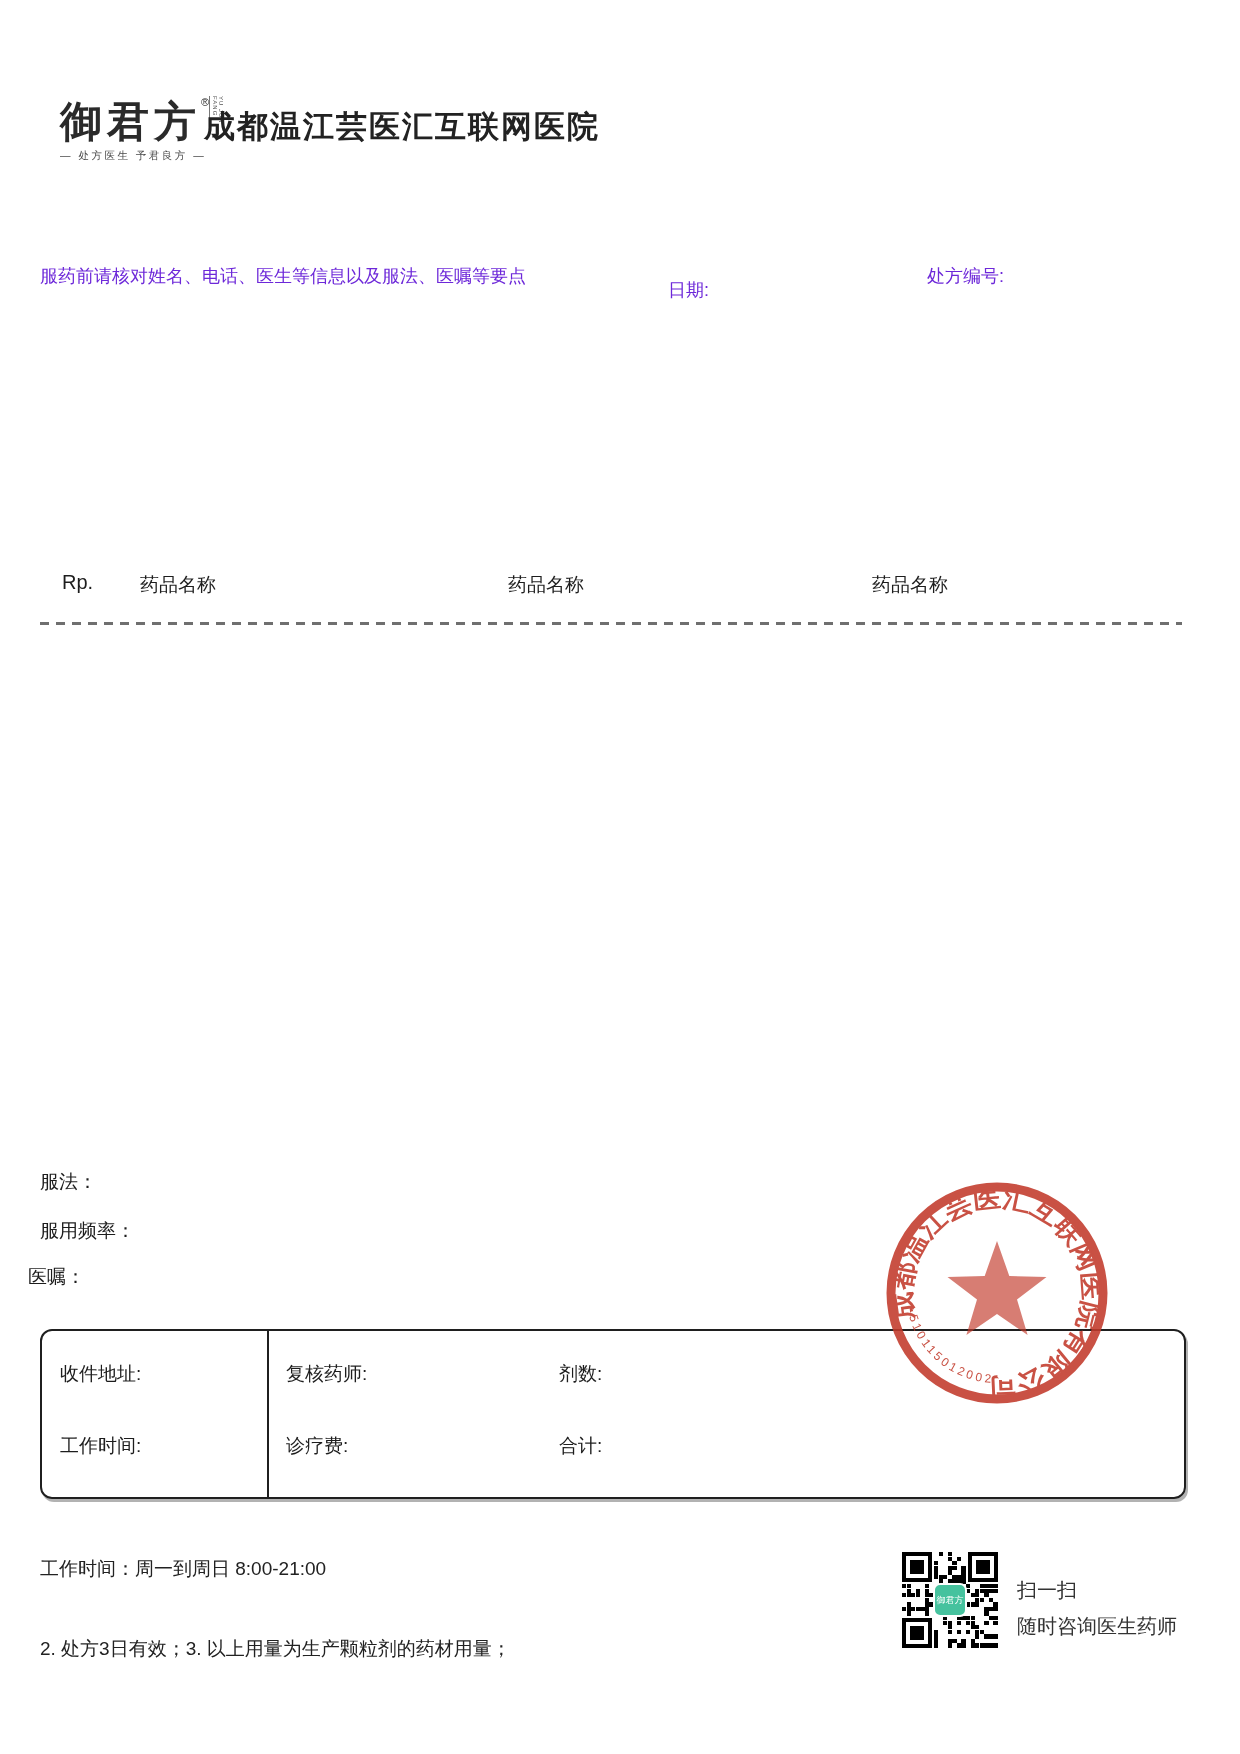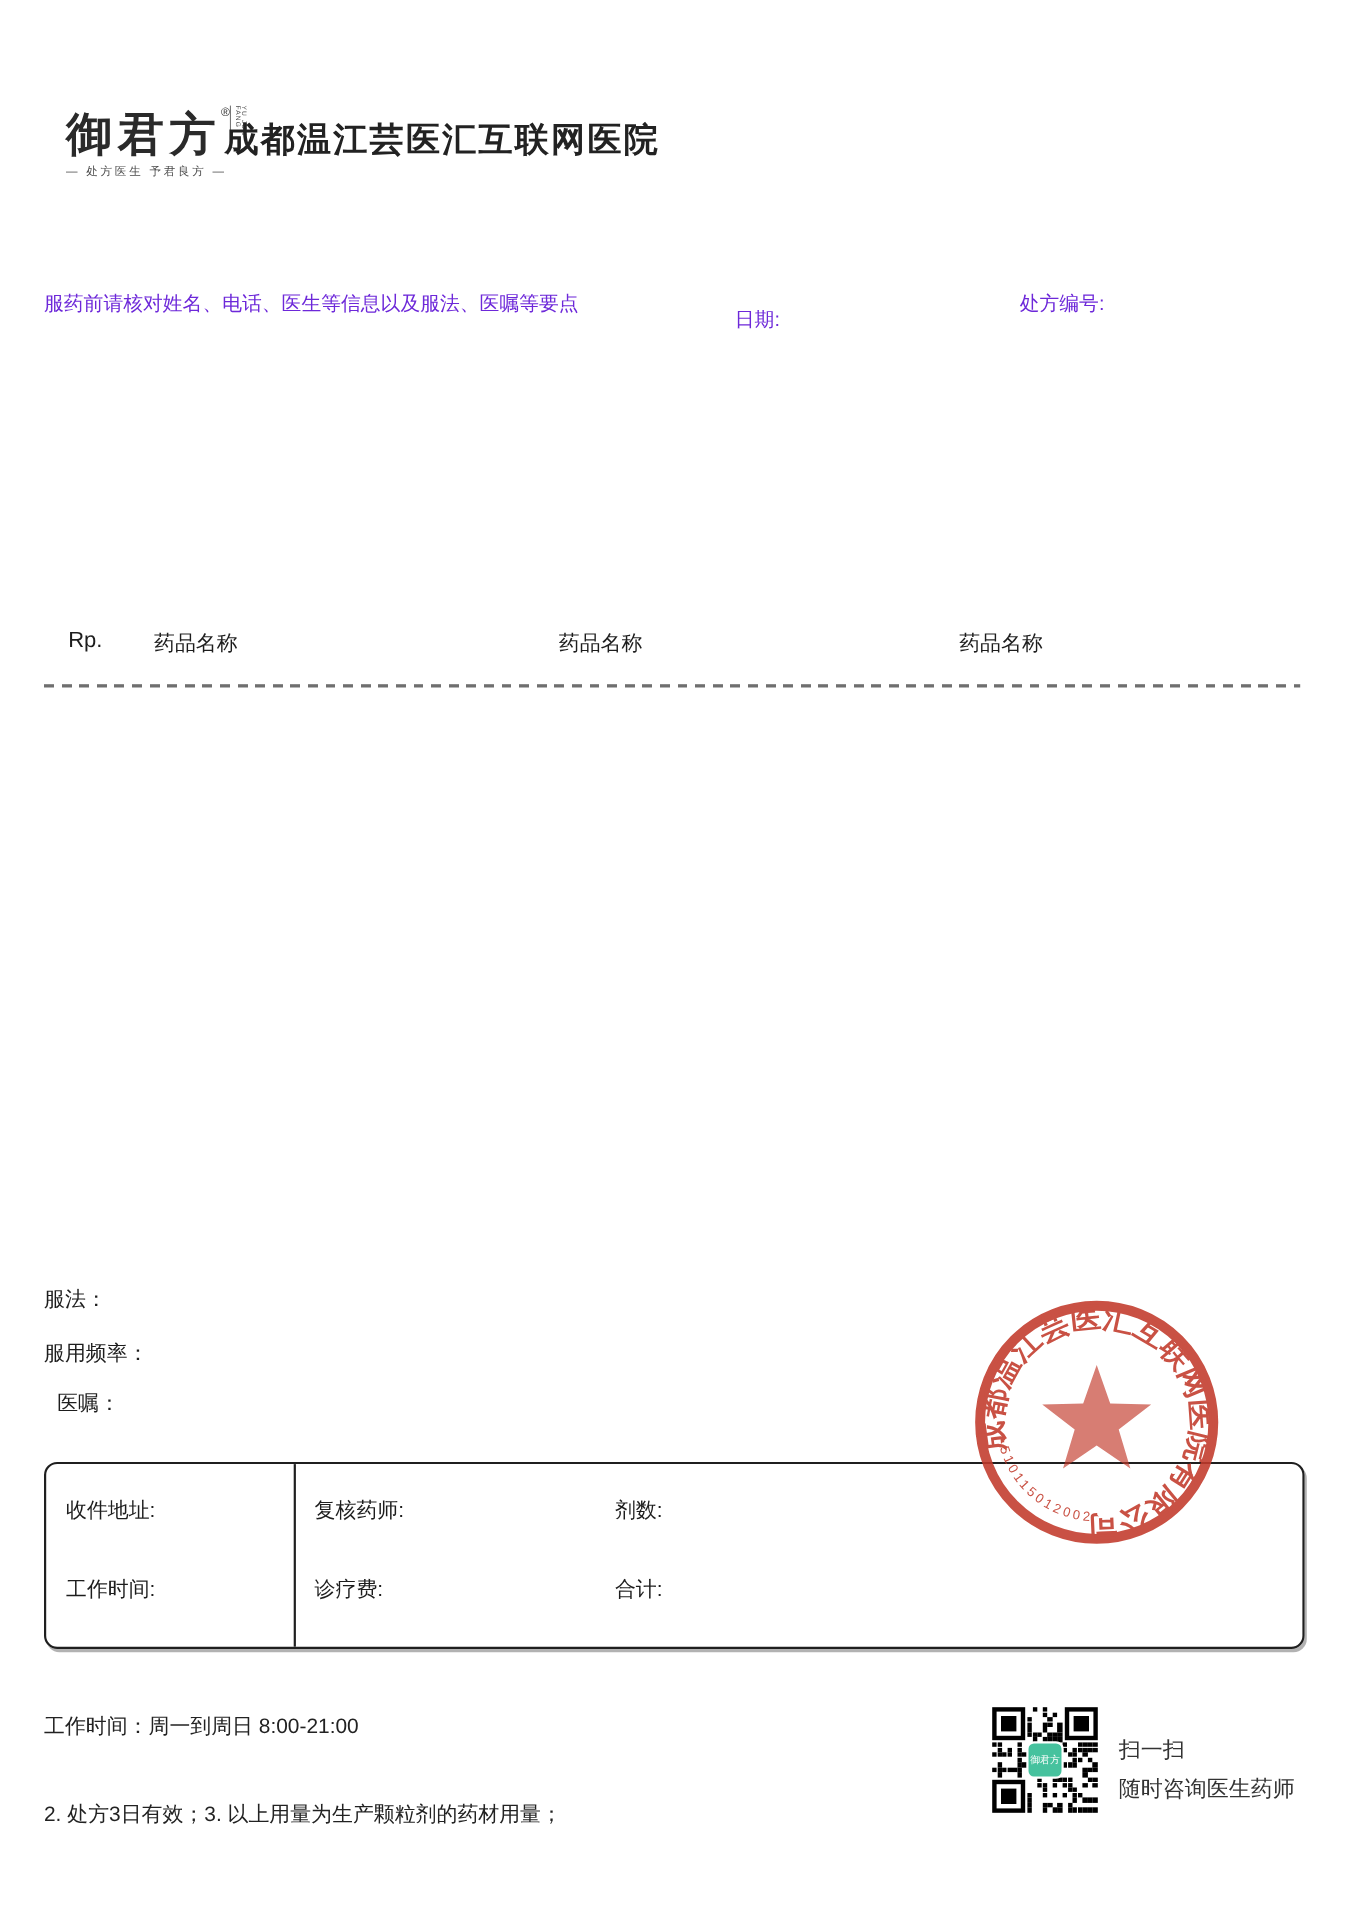--- a/index.html
+++ b/index.html
@@ -64,21 +64,21 @@
 
 
   <div class="abs rp-label" style="left:62px;top:571px;">Rp.</div>
   <div class="abs col-head" style="left:140px;top:572px;">药品名称</div>
   <div class="abs col-head" style="left:508px;top:572px;">药品名称</div>
   <div class="abs col-head" style="left:872px;top:572px;">药品名称</div>
   <div class="abs dashed-line" style="left:40px;top:622px;width:1142px;"></div>
 
   <div class="abs field-label" style="left:40px;top:1172px;">服法：</div>
   <div class="abs field-label" style="left:40px;top:1221px;">服用频率：</div>
-  <div class="abs field-label" style="left:52px;top:1267px;">医嘱：</div>
+  <div class="abs field-label" style="left:28px;top:1267px;">医嘱：</div>
 
   <div class="abs formbox" style="left:40px;top:1329px;width:1142px;height:166px;">
     <div class="vline" style="left:225px;top:0;bottom:0;"></div>
     <div class="abs field-label" style="left:18px;top:33px;">收件地址:</div>
     <div class="abs field-label" style="left:244px;top:33px;">复核药师:</div>
     <div class="abs field-label" style="left:517px;top:33px;">剂数:</div>
     <div class="abs field-label" style="left:18px;top:105px;">工作时间:</div>
     <div class="abs field-label" style="left:244px;top:105px;">诊疗费:</div>
     <div class="abs field-label" style="left:517px;top:105px;">合计:</div>
   </div>

